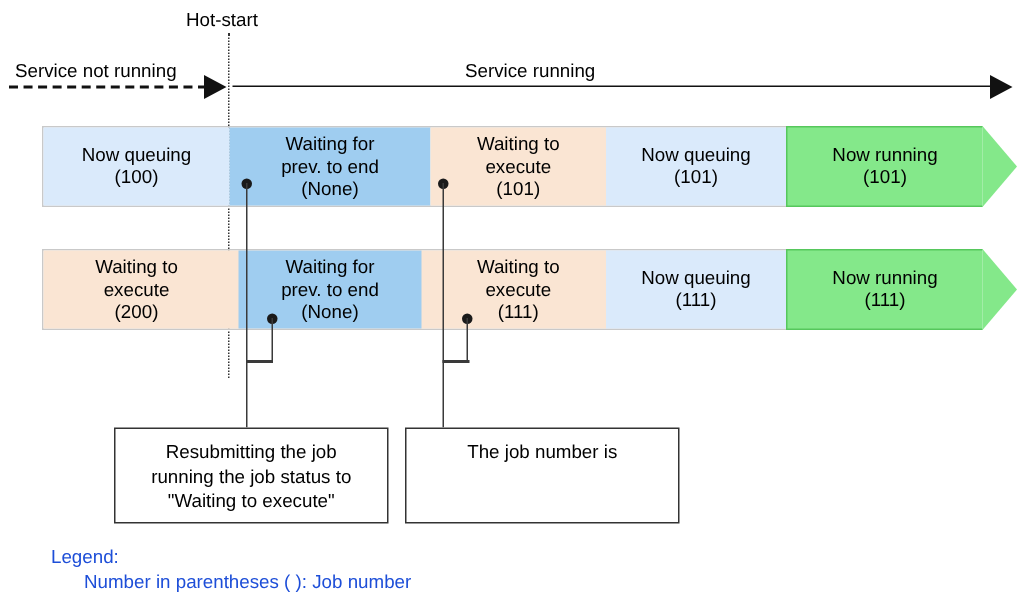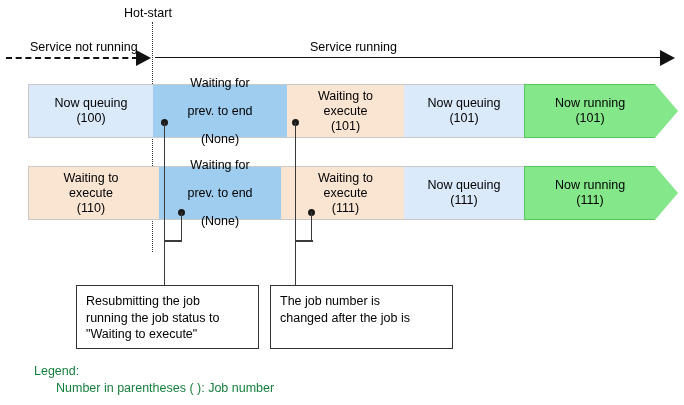--- a/index.html
+++ b/index.html
@@ -47,21 +47,21 @@
     justify-content:center;
     font-size:12.5px;
     line-height:15px;
     text-align:center;
     color:#000;
     white-space:nowrap;
   }
   .seg .ln{display:block;}
 
   .c-lightblue{background:#daeafb;}
-  .c-blue{background:#9fcdf0;gap:13px;}
+  .c-blue{background:#9fcdf0;}
   .c-orange{background:#fae5d3;}
   .c-green{background:#84e88a;}
 
   .bar-border{border:1px solid #c9c9c9;}
 
   
   .arrowhead{
     position:absolute;
     width:0;height:0;
   }
@@ -69,29 +69,30 @@
   
   .callout{
     position:absolute;
     box-sizing:border-box;
     border:1.3px solid #333;
     background:#fff;
     font-size:12.5px;
     line-height:16.5px;
     padding:7px 9px;
     color:#000;
+    text-align:center;
   }
   .callout .ln{display:block;white-space:nowrap;}
 
   
   .legend{
     position:absolute;
     font-size:12.5px;
     line-height:17px;
-    color:#15803d;
+    color:#1d4ed8;
     white-space:nowrap;
   }
   .legend .l2{padding-left:22px;}
 
   
   .dot{
     position:absolute;
     width:7px;height:7px;border-radius:50%;
     background:#1a1a1a;
   }
@@ -99,21 +100,21 @@
   .hline{position:absolute;background:#3a3a3a;height:1.6px;}
 </style>
 </head>
 <body>
 
 <div class="stage">
 
   <div class="hotstart-label" style="left:124px;top:6px;">Hot-start</div>
   <div class="hotstart-line"></div>
 
-  <div class="tl-label" style="left:10px;top:40px;margin-left:20px;">Service not running</div>
+  <div class="tl-label" style="left:10px;top:40px;">Service not running</div>
   <div class="tl-label" style="left:310px;top:40px;">Service running</div>
 
   <div class="abs" style="left:6px;top:57px;width:132px;height:0;border-top:2px dashed #111;"></div>
 
   <div class="abs" style="left:136px;top:50px;width:0;height:0;border-left:15px solid #111;border-top:8px solid transparent;border-bottom:8px solid transparent;"></div>
 
   <div class="abs" style="left:155px;top:57px;width:505px;height:0;border-top:1.6px solid #111;"></div>
   <div class="abs" style="left:660px;top:50px;width:0;height:0;border-left:15px solid #111;border-top:8px solid transparent;border-bottom:8px solid transparent;"></div>
 
   <div class="rowwrap" style="left:28px;top:84px;width:650px;height:54px;">
@@ -151,21 +152,21 @@
 
   <div class="rowwrap" style="left:28px;top:166px;width:650px;height:54px;">
 
     <div class="abs bar-border" style="left:0;top:0;width:497px;height:54px;"></div>
 
     <div class="abs c-orange" style="left:1px;top:1px;width:375px;height:52px;"></div>
 
     <div class="seg" style="left:1px;top:1px;width:124px;height:52px;">
       <span class="ln">Waiting to</span>
       <span class="ln">execute</span>
-      <span class="ln">(110)</span>
+      <span class="ln">(200)</span>
     </div>
 
     <div class="seg c-blue" style="left:131px;top:1px;width:122px;height:52px;">
       <span class="ln">Waiting for</span>
       <span class="ln">prev. to end</span>
       <span class="ln">(None)</span>
     </div>
 
     <div class="seg" style="left:259px;top:1px;width:117px;height:52px;">
       <span class="ln">Waiting to</span>
@@ -200,21 +201,20 @@
   <div class="hline" style="left:294.5px;top:240px;width:18.5px;"></div>
 
   <div class="callout" style="left:76px;top:285px;width:183px;height:64px;">
     <span class="ln">Resubmitting the job</span>
     <span class="ln">running the job status to</span>
     <span class="ln">"Waiting to execute"</span>
   </div>
 
   <div class="callout" style="left:270px;top:285px;width:183px;height:64px;">
     <span class="ln">The job number is</span>
-    <span class="ln">changed after the job is</span>
   </div>
 
   <div class="legend" style="left:34px;top:363px;">
     <div>Legend:</div>
     <div class="l2">Number in parentheses ( ): Job number</div>
   </div>
 
 </div>
 
 </body></html>

